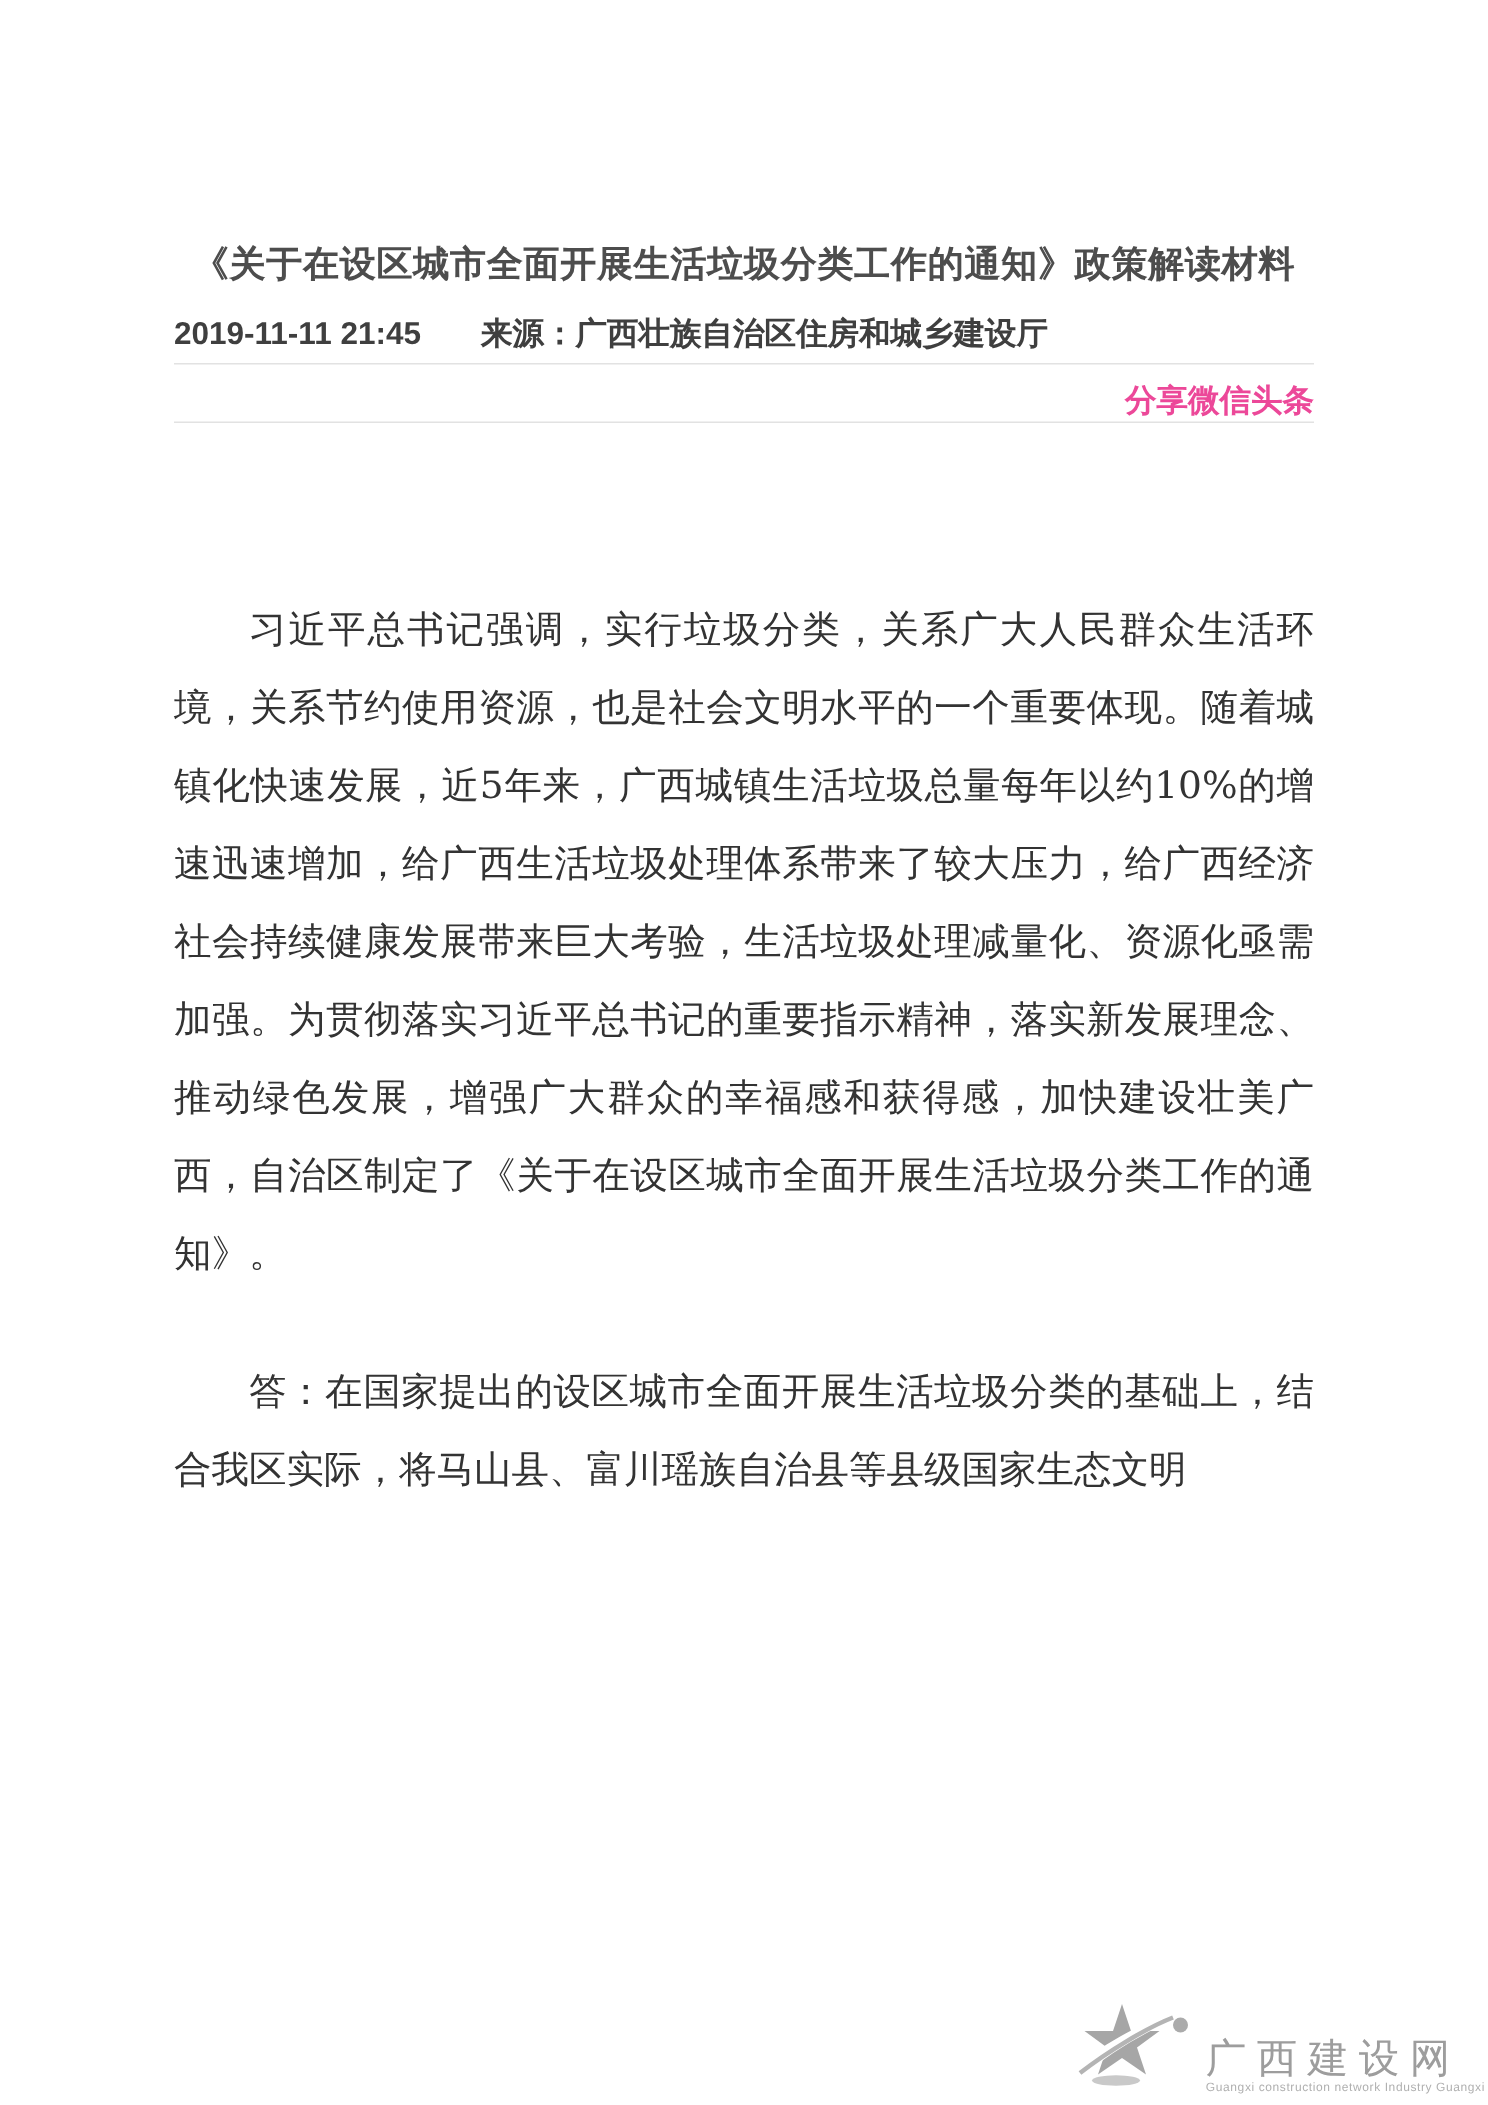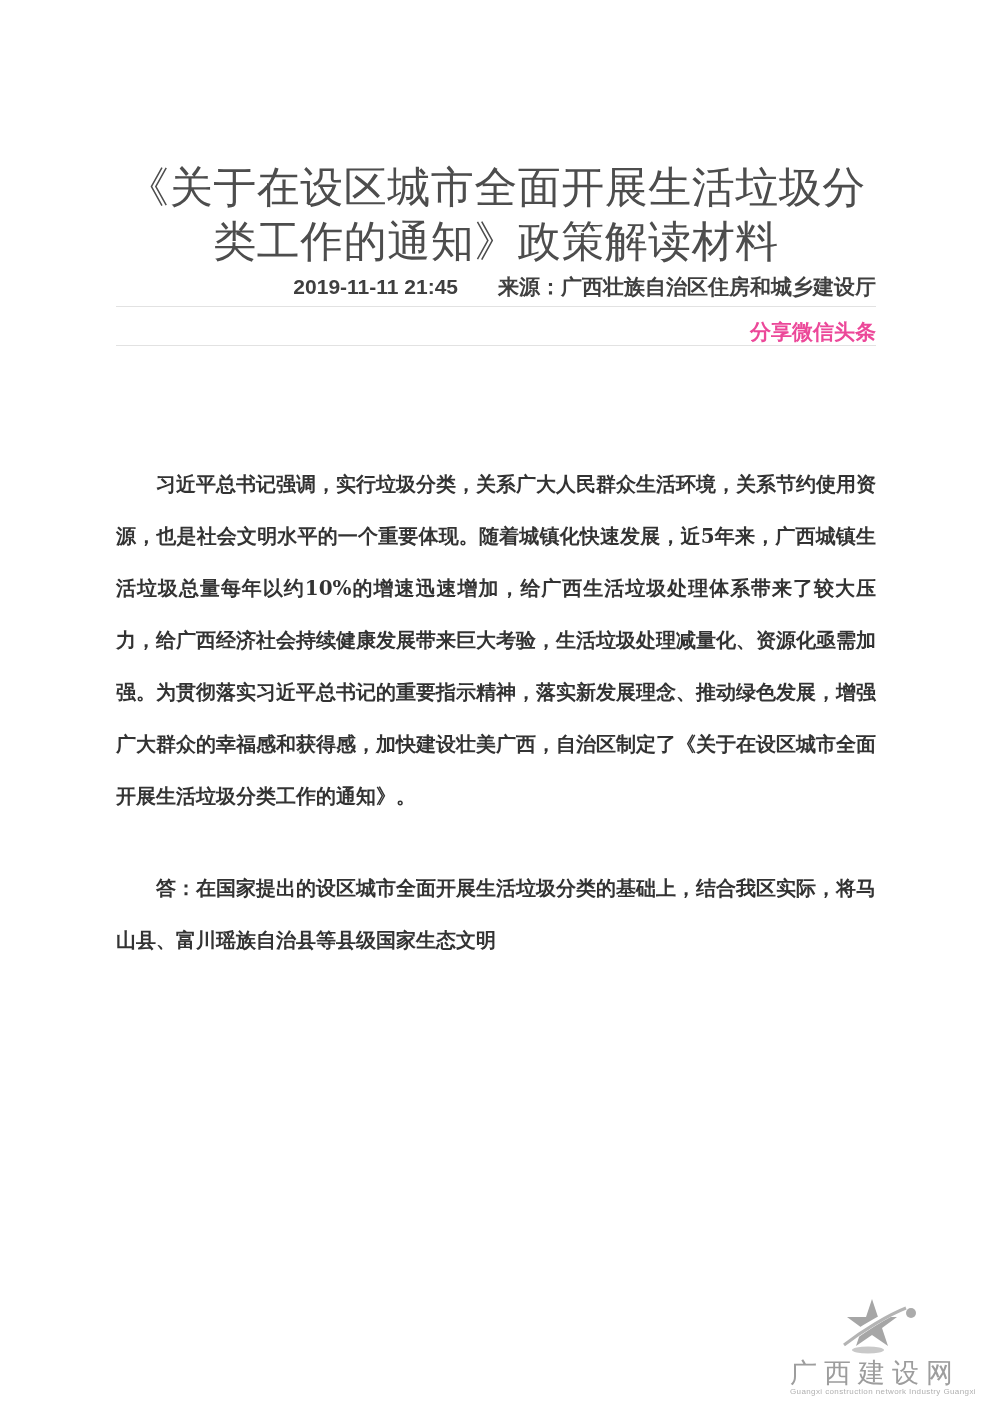--- a/index.html
+++ b/index.html
@@ -15,82 +15,79 @@
     font-family: "Liberation Sans", sans-serif;
     -webkit-font-smoothing: antialiased;
   }
   .container {
     width: 760px;
     margin: 0 auto;
     padding-top: 150px;
   }
   
   .article-title {
-    margin: 10px 0 6px 0;
-    font-size: 43px;
+    margin: 0 0 6px 0;
+    font-size: 24px;
     line-height: 54px;
-    font-weight: normal;
+    font-weight: bold;
     color: #4d4d4d;
     text-align: center;
     letter-spacing: 0.5px;
   }
   .meta-line {
     margin: 0 0 6px 0;
     font-size: 21px;
     line-height: 26px;
     font-weight: bold;
     color: #3f3f3f;
     white-space: nowrap;
-    text-align: right;
   }
   .meta-line .source-group { margin-left: 40px; }
   .rule {
     border: none;
     border-top: 1px solid #e2e2e2;
     margin: 0;
     height: 0;
   }
   .actions {
     text-align: right;
     font-weight: bold;
     color: #ec4899;
     font-size: 21px;
   }
   .share-line   { margin: 12px 0 0 0; line-height: 26px; }
   .fontctl-line { margin: 16px 0 8px 0; line-height: 26px; }
   .actions span { cursor: pointer; }
   
   .para {
     font-family: "DejaVu Serif", "Liberation Serif", serif;
-    font-size: 20px;
+    font-size: 25px;
     line-height: 52px;
     color: #333333;
     text-align: justify;
     text-indent: 2em;
     margin: 0;
-    font-weight: bold;
   }
   .para-first { margin-top: 112px; }
   .para-question {
     font-family: "Liberation Sans", sans-serif;
     font-weight: bold;
     color: #363636;
     font-size: 27px;
     margin-top: 52px;
   }
   .para-answer { margin-top: 40px; }
   
   .site-logo {
     position: absolute;
-    right: 16px;
+    right: 2px;
     bottom: 6px;
     display: flex;
-    align-items: center;
+    align-items: flex-end;
     user-select: none;
-    flex-direction: column;
   }
   .site-logo .logo-mark { margin-right: 6px; }
   .logo-text-block { text-align: left; }
   .logo-name {
     font-family: "DejaVu Serif", "Liberation Serif", serif;
     font-size: 27px;
     color: #9d9d9d;
     letter-spacing: 7px;
     line-height: 28px;
     white-space: nowrap;

